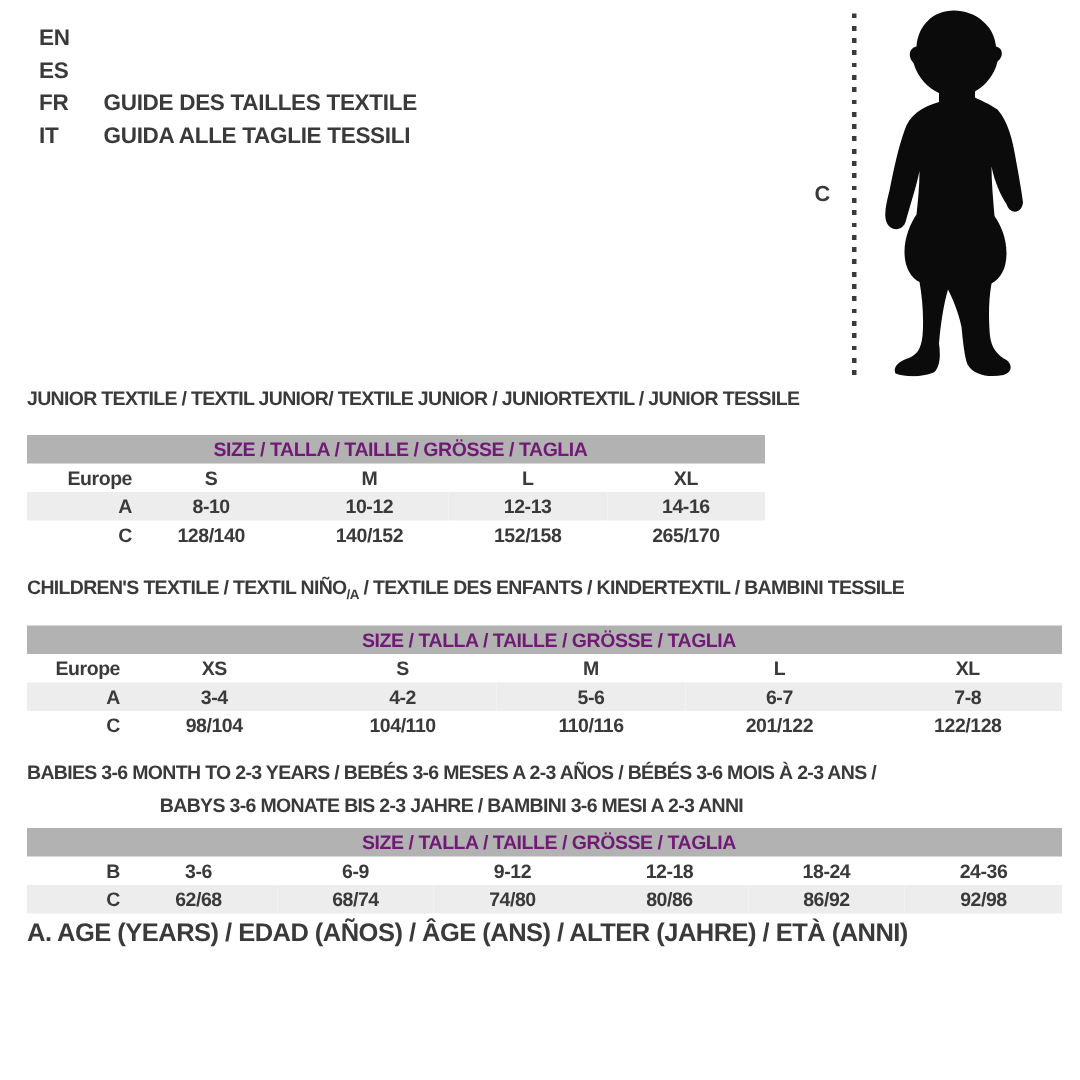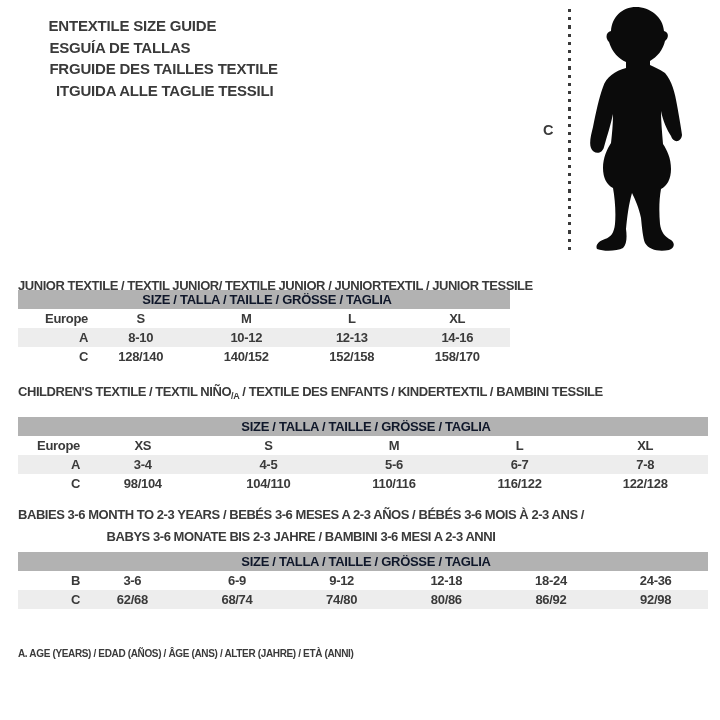--- a/index.html
+++ b/index.html
@@ -9,75 +9,73 @@
     width: 720px;
     height: 720px;
     background: #ffffff;
     font-family: "Liberation Sans", sans-serif;
     font-weight: 700;
     color: #3a3a3a;
     overflow: hidden;
   }
 
   
-  .lang-block { position: absolute; left: 26px; top: 15px; text-align: right; }
+  .lang-block { position: absolute; left: 26px; top: 15px; }
   .lang-row { display: flex; line-height: 21.6px; font-size: 15px; letter-spacing: -0.2px; }
   .lang-code { width: 43px; }
 
   
   .height-line {
     position: absolute; left: 568px; top: 9px; width: 3px; height: 241px;
     background: repeating-linear-gradient(to bottom, #3a3a3a 0 3.2px, transparent 3.2px 8.2px);
   }
   .height-label { position: absolute; left: 543px; top: 122px; font-size: 14.5px; }
   .silhouette { position: absolute; left: 578px; top: 5px; width: 122px; height: 246px; }
   .silhouette path { fill: #0b0b0b; }
 
   
   .tbl-title { position: absolute; left: 18px; font-size: 13px; letter-spacing: -0.45px; white-space: nowrap; }
-  .title-junior   { top: 258px; margin-top: 20px; }
+  .title-junior   { top: 258px; }
   .title-children { top: 384px; }
   .title-babies   { top: 504px; line-height: 21.5px; text-align: center; }
   .sub-a { font-size: 9px; vertical-align: -3px; }
 
   
   table.size-table {
     position: absolute; left: 18px;
     border-collapse: collapse; table-layout: fixed;
     font-size: 13px; letter-spacing: -0.3px;
   }
   .t1 { top: 290px; width: 492px; }
   .t2 { top: 417px; width: 690px; }
   .t3 { top: 552px; width: 690px; }
   table.size-table td { text-align: center; height: 19px; padding: 0; vertical-align: middle; }
   table.size-table td.lbl { text-align: right; padding-left: 4px; }
   td.band {
     background: #b2b2b2; text-align: center;
     padding-left: 6px !important; height: 17px;
-    letter-spacing: -0.3px; color: #0f172a;
+    letter-spacing: -0.3px; color: #701a75;
   }
   tr.stripe td { background: #ededed; }
 
   
-  .notes { position: absolute; left: 18px; top: 644px; font-size: 10px; letter-spacing: -0.35px; }
+  .notes { position: absolute; left: 18px; top: 612px; font-size: 17px; letter-spacing: -0.35px; }
   .note-line { line-height: 20.5px; white-space: nowrap; }
 </style>
 </head>
 <body>
 
 <div class="canvas">
 
   <div class="lang-block">
     <div class="lang-row">
       <span class="lang-code">EN</span>
-      <span class="lang-title">TEXTILE SIZE GUIDE</span>
     </div>
     <div class="lang-row">
       <span class="lang-code">ES</span>
-      <span class="lang-title">GUÍA DE TALLAS</span>
     </div>
     <div class="lang-row">
       <span class="lang-code">FR</span>
       <span class="lang-title">GUIDE DES TAILLES TEXTILE</span>
     </div>
     <div class="lang-row">
       <span class="lang-code">IT</span>
       <span class="lang-title">GUIDA ALLE TAGLIE TESSILI</span>
     </div>
   </div>
@@ -124,21 +122,21 @@
       <td>8-10</td>
       <td>10-12</td>
       <td>12-13</td>
       <td>14-16</td>
     </tr>
     <tr>
       <td class="lbl">C</td>
       <td>128/140</td>
       <td>140/152</td>
       <td>152/158</td>
-      <td>158/170</td>
+      <td>265/170</td>
     </tr>
   </tbody>
     </table>
 
   <div class="tbl-title title-children"><span>CHILDREN'S TEXTILE / TEXTIL NIÑO</span><span class="sub-a">/A</span><span> / TEXTILE DES ENFANTS / KINDERTEXTIL / BAMBINI TESSILE</span></div>
   <table class="size-table t2">
     <colgroup>
         <col style="width:62px">
         <col>
         <col>
@@ -154,31 +152,31 @@
       <td class="lbl">Europe</td>
       <td>XS</td>
       <td>S</td>
       <td>M</td>
       <td>L</td>
       <td>XL</td>
     </tr>
     <tr class="stripe">
       <td class="lbl">A</td>
       <td>3-4</td>
-      <td>4-5</td>
+      <td>4-2</td>
       <td>5-6</td>
       <td>6-7</td>
       <td>7-8</td>
     </tr>
     <tr>
       <td class="lbl">C</td>
       <td>98/104</td>
       <td>104/110</td>
       <td>110/116</td>
-      <td>116/122</td>
+      <td>201/122</td>
       <td>122/128</td>
     </tr>
   </tbody>
     </table>
 
   <div class="tbl-title title-babies">
     <div>BABIES 3-6 MONTH TO 2-3 YEARS / BEBÉS 3-6 MESES A 2-3 AÑOS / BÉBÉS 3-6 MOIS À 2-3 ANS /</div>
     <div>BABYS 3-6 MONATE BIS 2-3 JAHRE / BAMBINI 3-6 MESI A 2-3 ANNI</div>
   </div>
   <table class="size-table t3">

